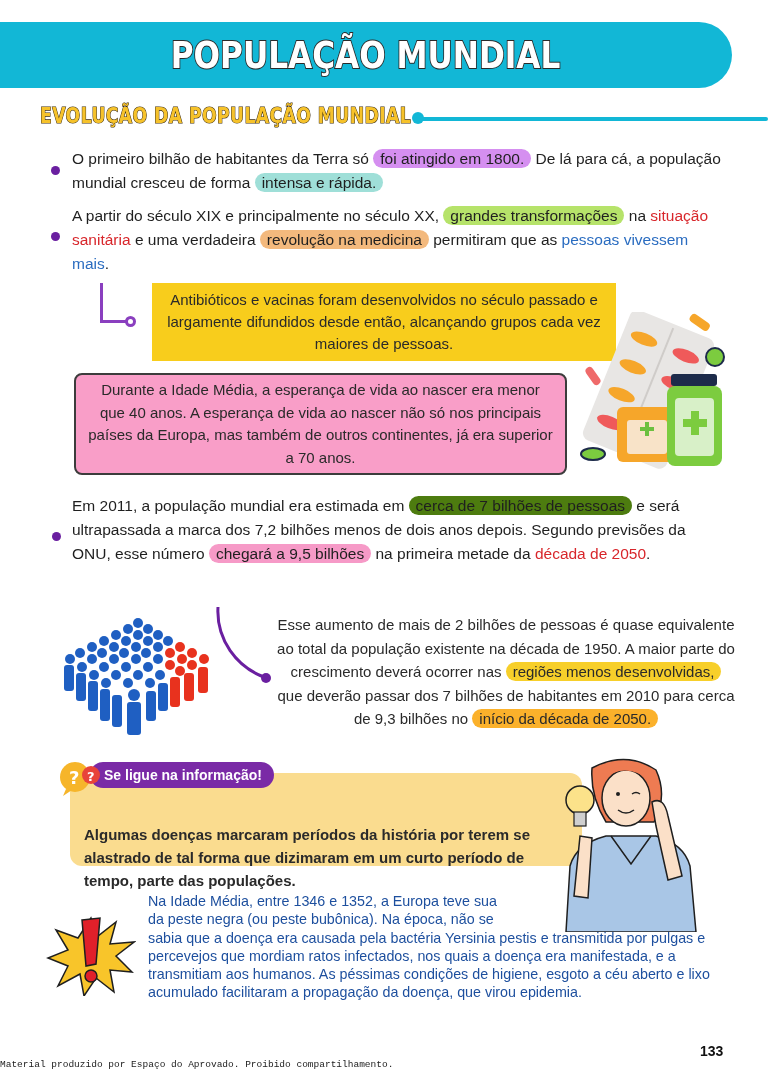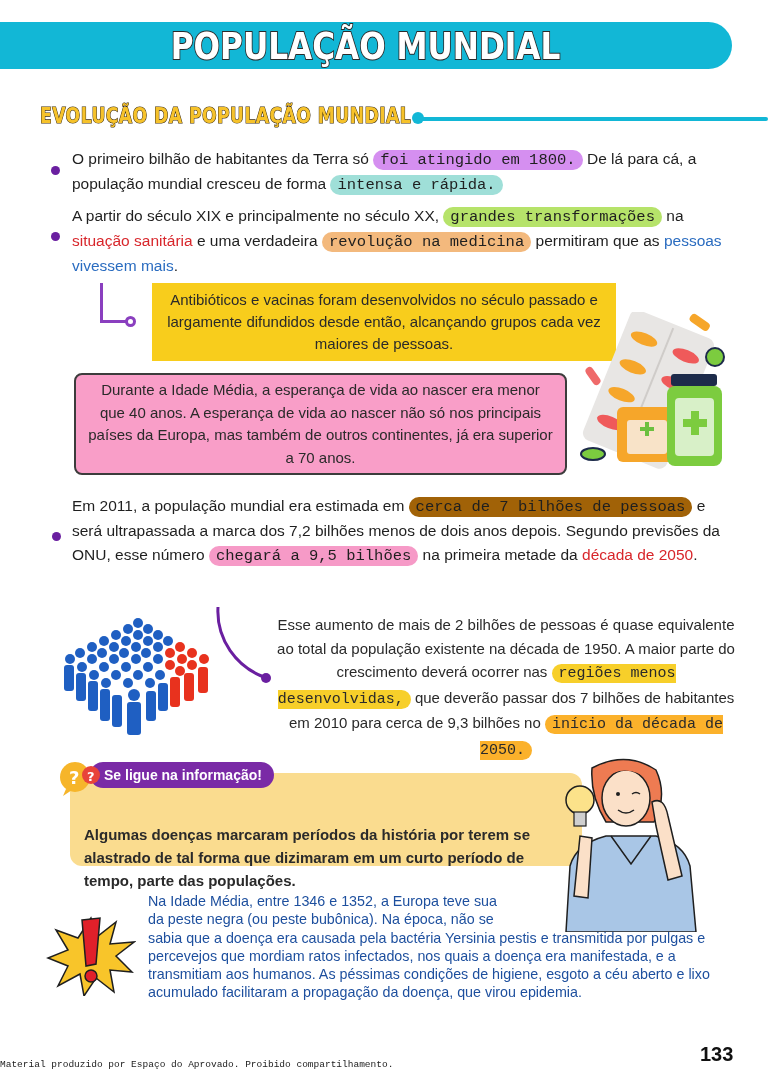--- a/index.html
+++ b/index.html
@@ -1,20 +1,20 @@
 <!DOCTYPE html>
 <html><head>
 <meta charset="utf-8">
 <style>
   * { box-sizing: border-box; margin: 0; padding: 0; }
   html, body { width: 768px; height: 1086px; background: #ffffff; overflow: hidden; }
   body { position: relative; font-family: "Liberation Sans", "DejaVu Sans", sans-serif; color: #1f1f1f; }
 
   .banner {
-    position: absolute; left: 0; top: 22px; width: 732px; height: 47px;
+    position: absolute; left: 0; top: 22px; width: 732px; height: 66px;
     background: #12b7d6; border-radius: 0 34px 34px 0;
     display: flex; align-items: center; justify-content: center;
   }
   .banner-title {
     font-family: "DejaVu Sans", sans-serif; font-weight: bold; font-size: 38px;
     color: #ffffff; letter-spacing: 0px;
     -webkit-text-stroke: 2px #2a2a2a; paint-order: stroke fill;
     transform: scaleX(0.82);
   }
 
@@ -29,26 +29,26 @@
     background: #12b7d6; border-radius: 2px;
   }
   .heading-dot {
     position: absolute; left: 412px; top: 112px; width: 12px; height: 12px;
     border-radius: 50%; background: #12b7d6;
   }
 
   .para { position: absolute; font-size: 15.5px; line-height: 24px; color: #1f1f1f; }
   .bullet { position: absolute; width: 9px; height: 9px; border-radius: 50%; background: #6a1fa0; }
 
-  .hl { border-radius: 10px; padding: 1px 7px; font-family: Liberation Mono, monospace; }
+  .hl { border-radius: 10px; padding: 1px 7px; }
   .hl-purple { background: #d58ff0; }
   .hl-teal { background: #9fdfd8; }
   .hl-green { background: #b6e36a; }
   .hl-orange { background: #f3b97d; }
-  .hl-blue { background: #a16207; }
+  .hl-blue { background: #4d7c0f; }
   .hl-pink { background: #f69ac7; }
   .hl-yellow { background: #f7cf2a; text-align: right; }
   .hl-amber { background: #fbb12b; }
   .red { color: #d8262b; }
   .blue { color: #2a6cc0; }
 
   .elbow {
     position: absolute; left: 100px; top: 283px; width: 30px; height: 40px;
     border-left: 3px solid #8a3fbf; border-bottom: 3px solid #8a3fbf;
   }
@@ -103,21 +103,21 @@
     position: absolute; left: 148px; top: 892px; width: 580px;
     font-size: 14.3px; line-height: 18.3px; color: #1d4f9e;
   }
   .plague-text .narrow { display: block; width: 400px; }
 
   .footer-note {
     position: absolute; left: 0; width: 768px; top: 1059px; text-align: left;
     font-size: 9.5px; color: #222; font-family: Liberation Mono, monospace;
   }
   .page-number {
-    position: absolute; left: 700px; top: 1043px; font-size: 20px; font-weight: bold; color: #111;
+    position: absolute; left: 700px; top: 1043px; font-size: 14px; font-weight: bold; color: #111;
   }
 </style>
 </head>
 <body>
 
 <div class="banner">
   <div class="banner-title">POPULAÇÃO MUNDIAL</div>
 </div>
 
 <div class="section-heading">EVOLUÇÃO DA POPULAÇÃO MUNDIAL</div>

